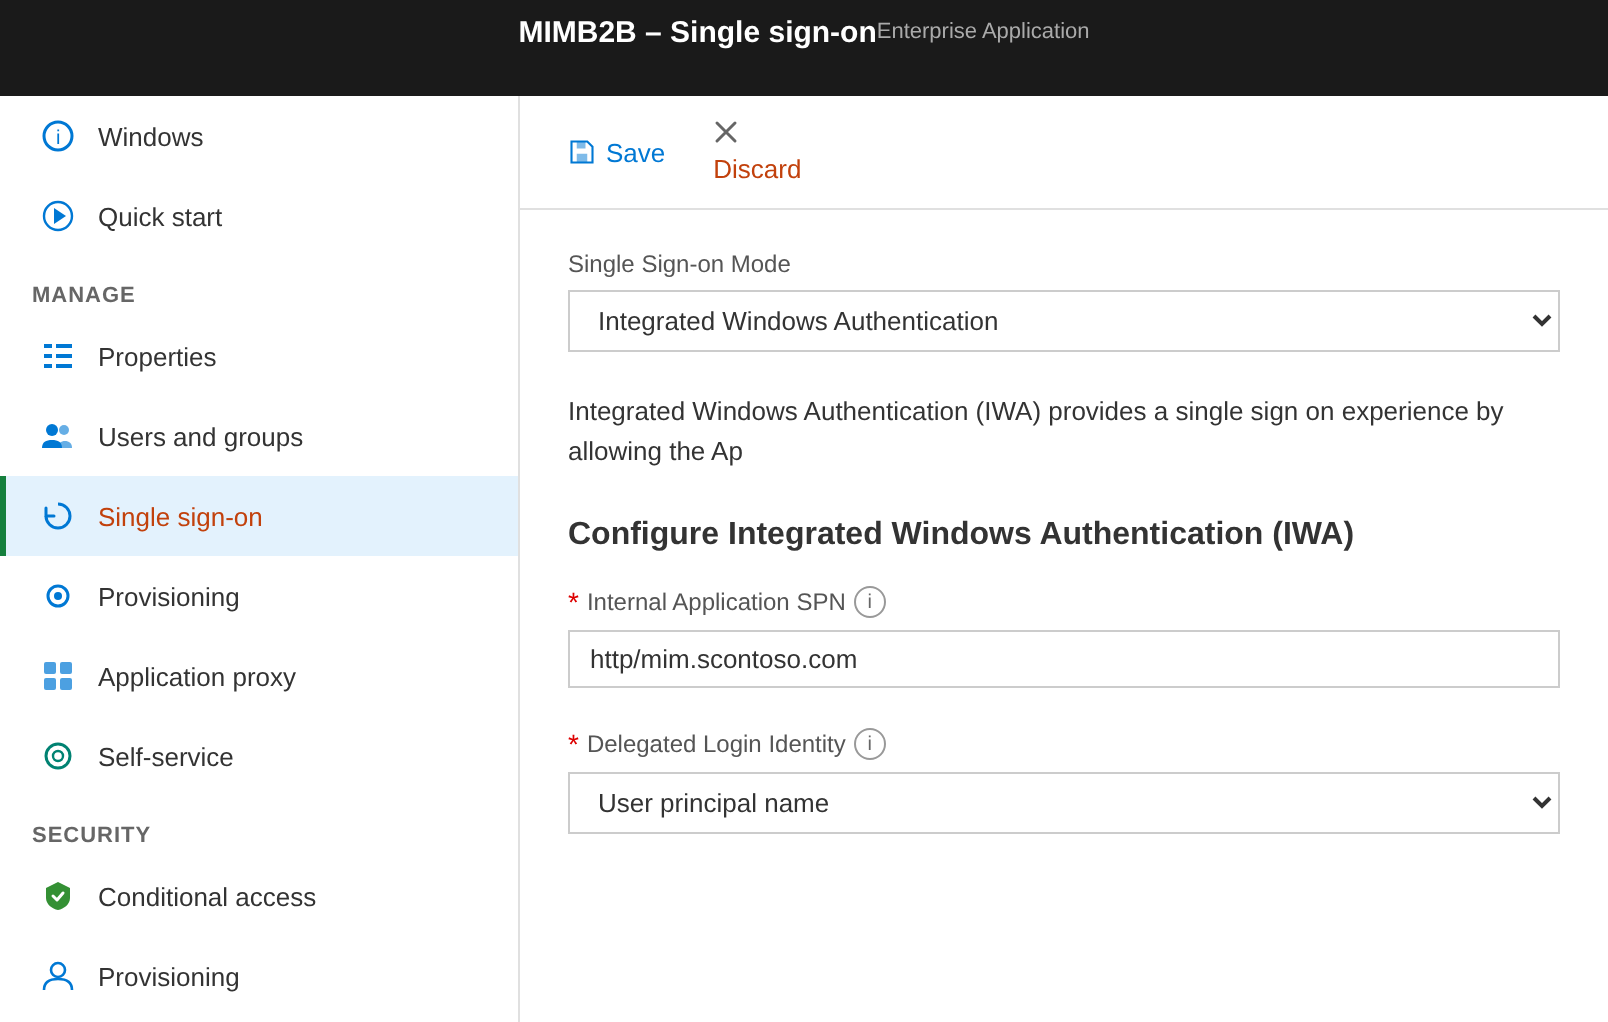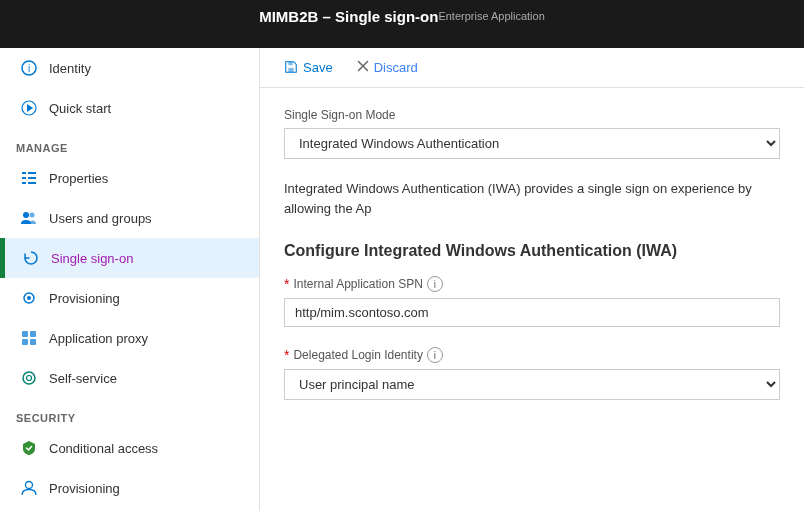--- a/index.html
+++ b/index.html
@@ -31,22 +31,22 @@
     .sidebar-item {
       display: flex;
       align-items: center;
       padding: 10px 16px;
       cursor: pointer;
       color: #333;
       border-left: 3px solid transparent;
     }
     .sidebar-item.active {
       background: #e3f2fd;
-      border-left: 5px solid #15803d;
-      color: #a21caf;
+      border-left: 3px solid #15803d;
+      color: #c2410c;
     }
     .sidebar-icon {
       width: 20px;
       height: 20px;
       margin-right: 10px;
       display: flex;
       align-items: center;
       justify-content: center;
       flex-shrink: 0;
       font-size: 14px;
@@ -81,21 +81,21 @@
     .toolbar-btn {
       display: flex;
       gap: 5px;
       cursor: pointer;
       color: #0078d4;
       font-size: 13px;
       background: none;
       border: none;
       padding: 2px 4px;
     }
-    .toolbar-btn.discard { color: #3b82f6; }
+    .toolbar-btn.discard { color: #c2410c; flex-direction: column; }
 
     
     .content { padding: 20px 24px; }
 
     .field-label {
       font-size: 12px;
       color: #555;
       margin-bottom: 6px;
       font-weight: 500;
     }
@@ -165,21 +165,21 @@
 
   <div class="sidebar">
 
     <div class="sidebar-item">
       <div class="sidebar-icon icon-blue">
         <svg class="svg-icon" viewBox="0 0 16 16" fill="#0078d4">
             <circle cx="8" cy="8" r="7" stroke="#0078d4" stroke-width="1.5" fill="none"></circle>
             <text x="7" y="12" font-size="10" fill="#0078d4">i</text>
           </svg>
       </div>
-      <span class="sidebar-label">Identity</span>
+      <span class="sidebar-label">Windows</span>
     </div>
 
     <div class="sidebar-item">
       <div class="sidebar-icon">
         <svg class="svg-icon" viewBox="0 0 16 16" fill="none">
           <circle cx="8" cy="8" r="7" stroke="#0078d4" stroke-width="1.2"></circle>
           <polygon points="6,4 12,8 6,12" fill="#0078d4"></polygon>
         </svg>
       </div>
       <span class="sidebar-label">Quick start</span>

